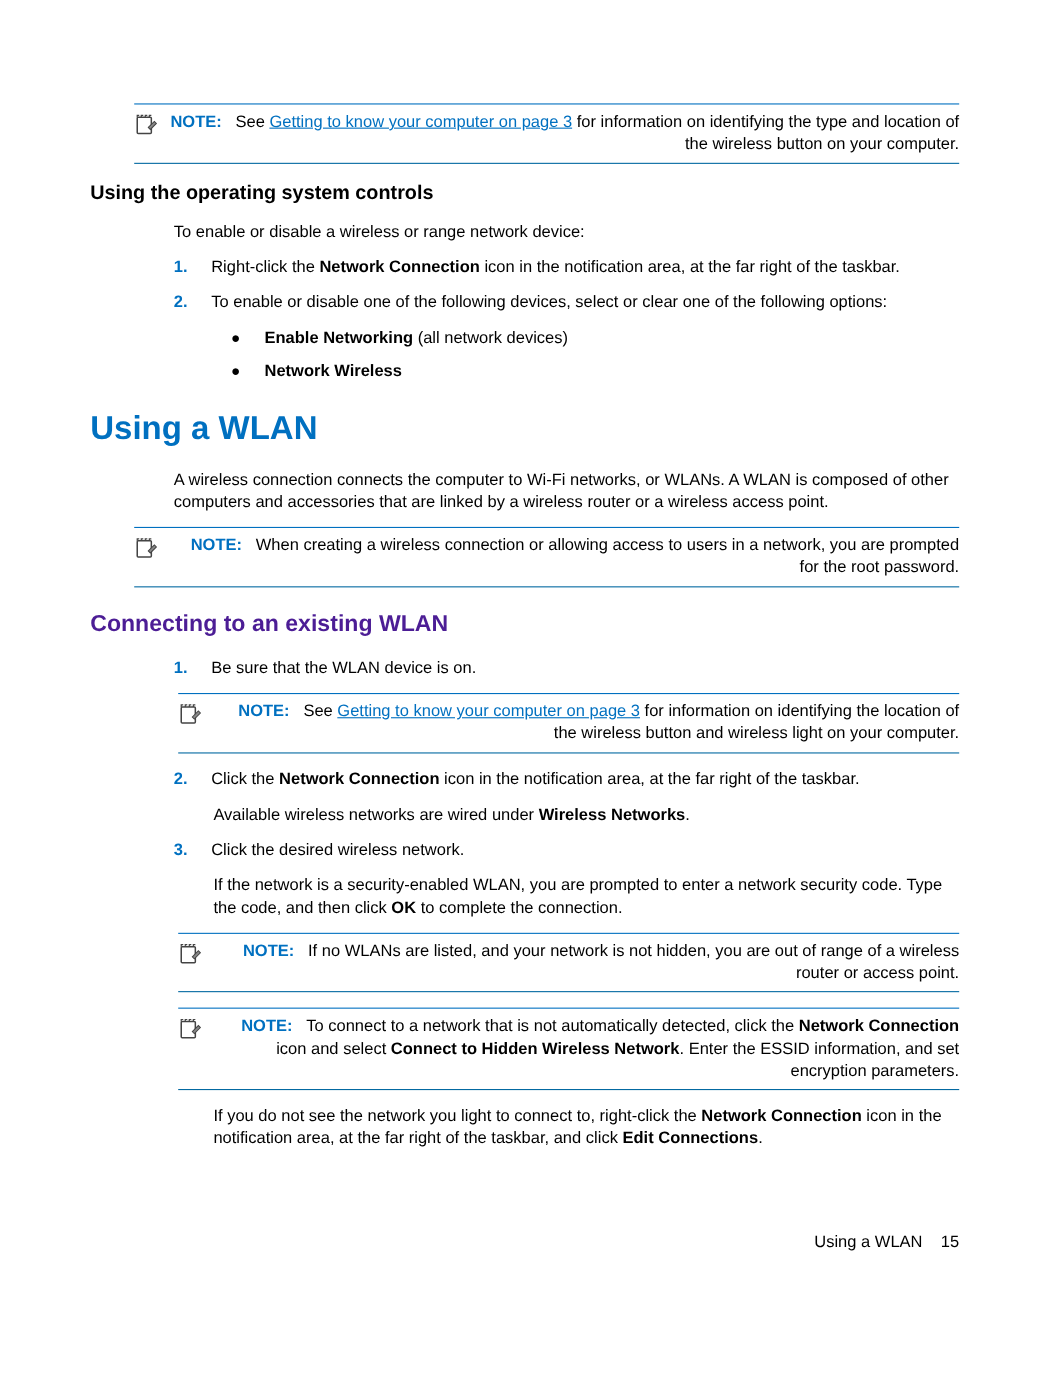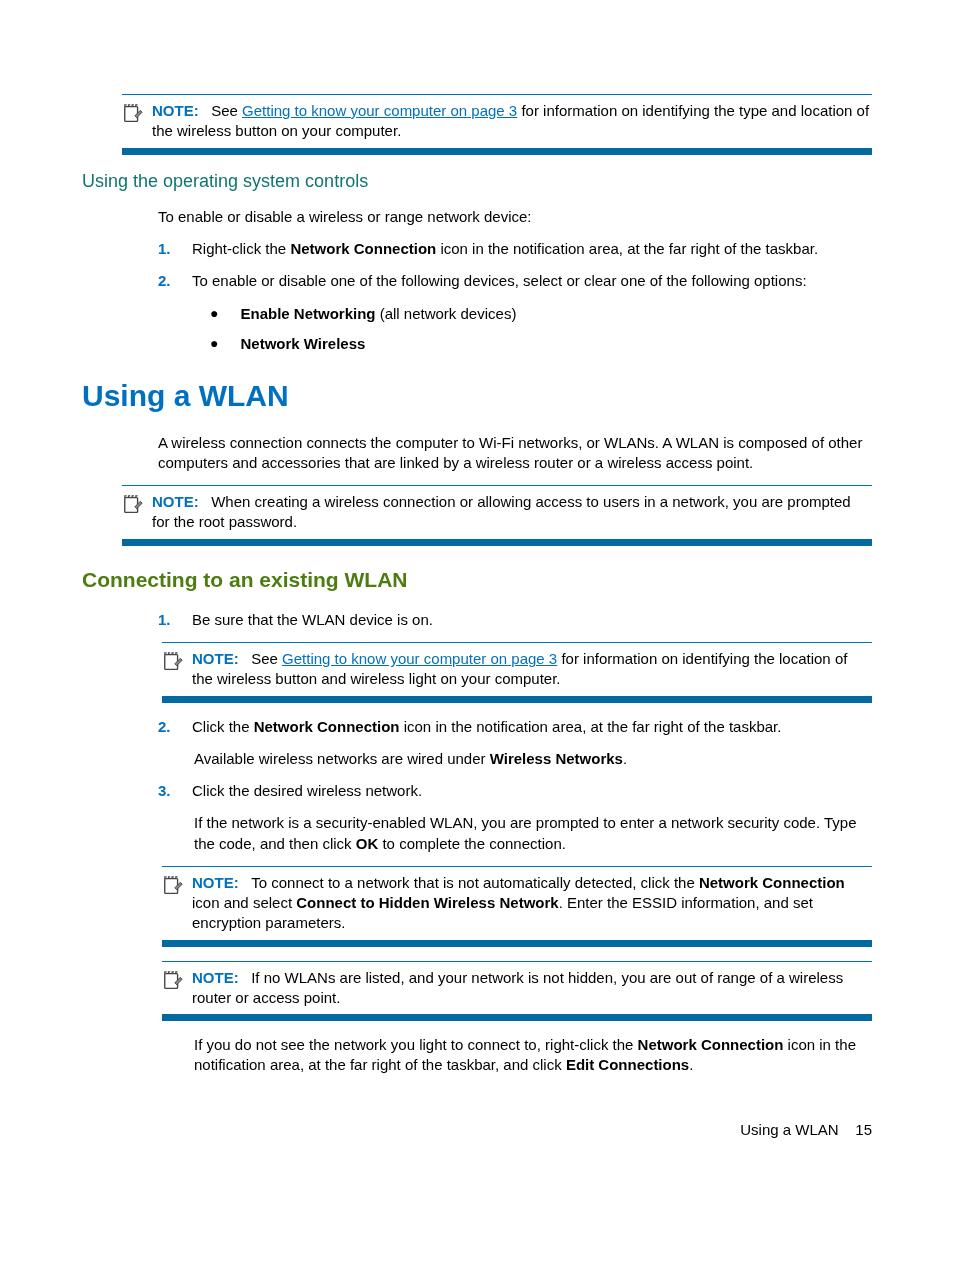--- a/index.html
+++ b/index.html
@@ -13,52 +13,53 @@
     width: 954px;
   }
   .page {
     padding: 88px 82px 40px 82px;
     min-height: 1190px;
     box-sizing: border-box;
     position: relative;
   }
   .note-block {
     border-top: 1px solid #0070c0;
-    border-bottom: 7px solid #0369a1;
+    border-bottom: 1px solid #0369a1;
     padding: 6px 0 6px 0;
     margin: 6px 0 14px 40px;
     display: flex;
     align-items: flex-start;
     gap: 8px;
+    text-align: right;
   }
   .note-block.indent2 {
     margin-left: 80px;
   }
   .note-label {
     color: #0070c0;
     font-weight: bold;
   }
   .note-icon {
     flex-shrink: 0;
     margin-top: 2px;
   }
   .h3 {
-    color: #0f766e;
+    color: #000000;
     font-size: 18px;
-    font-weight: normal;
+    font-weight: bold;
     margin: 12px 0 14px 0;
   }
   .h1 {
     color: #0070c0;
     font-size: 30px;
     font-weight: bold;
     margin: 22px 0 16px 0;
   }
   .h2 {
-    color: #4d7c0f;
+    color: #4c1d95;
     font-size: 21px;
     font-weight: bold;
     margin: 20px 0 16px 0;
   }
   .body-text {
     margin: 0 0 12px 76px;
   }
   ol.numbered {
     list-style: none;
     padding: 0;
@@ -209,34 +210,34 @@
 
   <div class="note-block indent2">
     <span class="note-icon">
       <svg width="22" height="22" viewBox="0 0 24 24">
           <rect x="3" y="4" width="14" height="16" rx="1" fill="none" stroke="#444" stroke-width="1.5"></rect>
           <path d="M3 4 L3 2 L5 2 M7 4 L7 2 L9 2 M11 4 L11 2 L13 2 M15 4 L15 2 L17 2" stroke="#444" stroke-width="1.2" fill="none"></path>
           <path d="M14 14 L20 8 L22 10 L16 16 Z" fill="#888" stroke="#444" stroke-width="1"></path>
         </svg>
     </span>
     <div>
+      <span class="note-label">NOTE:</span>&nbsp;&nbsp;&nbsp;<span>If no WLANs are listed, and your network is not hidden, you are out of range of a wireless router or access point.</span>
+    </div>
+  </div>
+
+  <div class="note-block indent2">
+    <span class="note-icon">
+      <svg width="22" height="22" viewBox="0 0 24 24">
+          <rect x="3" y="4" width="14" height="16" rx="1" fill="none" stroke="#444" stroke-width="1.5"></rect>
+          <path d="M3 4 L3 2 L5 2 M7 4 L7 2 L9 2 M11 4 L11 2 L13 2 M15 4 L15 2 L17 2" stroke="#444" stroke-width="1.2" fill="none"></path>
+          <path d="M14 14 L20 8 L22 10 L16 16 Z" fill="#888" stroke="#444" stroke-width="1"></path>
+        </svg>
+    </span>
+    <div>
       <span class="note-label">NOTE:</span>&nbsp;&nbsp;&nbsp;<span>To connect to a network that is not automatically detected, click the </span><span class="bold">Network Connection</span><span> icon and select </span><span class="bold">Connect to Hidden Wireless Network</span><span>. Enter the ESSID information, and set encryption parameters.</span>
-    </div>
-  </div>
-
-  <div class="note-block indent2">
-    <span class="note-icon">
-      <svg width="22" height="22" viewBox="0 0 24 24">
-          <rect x="3" y="4" width="14" height="16" rx="1" fill="none" stroke="#444" stroke-width="1.5"></rect>
-          <path d="M3 4 L3 2 L5 2 M7 4 L7 2 L9 2 M11 4 L11 2 L13 2 M15 4 L15 2 L17 2" stroke="#444" stroke-width="1.2" fill="none"></path>
-          <path d="M14 14 L20 8 L22 10 L16 16 Z" fill="#888" stroke="#444" stroke-width="1"></path>
-        </svg>
-    </span>
-    <div>
-      <span class="note-label">NOTE:</span>&nbsp;&nbsp;&nbsp;<span>If no WLANs are listed, and your network is not hidden, you are out of range of a wireless router or access point.</span>
     </div>
   </div>
 
   <div class="sub-para"><span>If you do not see the network you light to connect to, right-click the </span><span class="bold">Network Connection</span><span> icon in the notification area, at the far right of the taskbar, and click </span><span class="bold">Edit Connections</span><span>.</span></div>
 
   <div class="footer">
     <span>Using a WLAN</span>&nbsp;&nbsp;&nbsp;&nbsp;<span>15</span>
   </div>
 
 </div>

